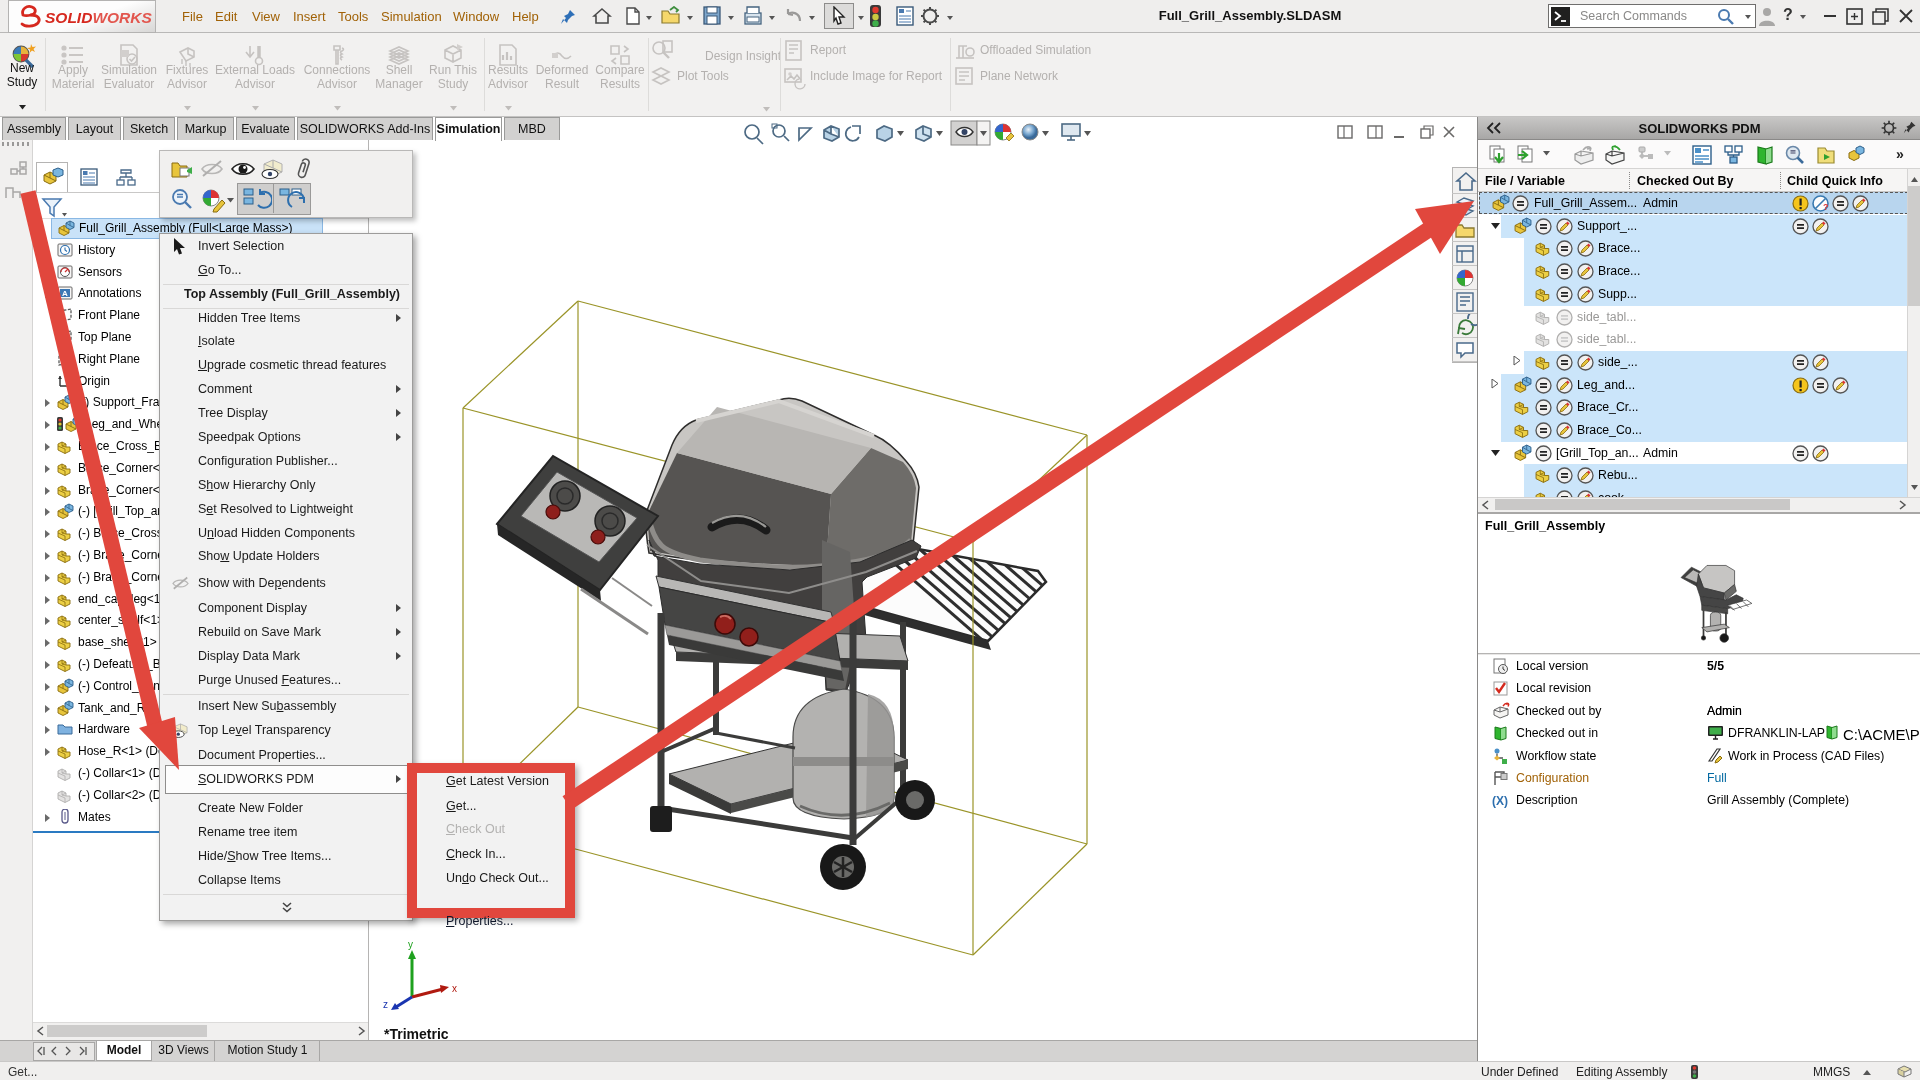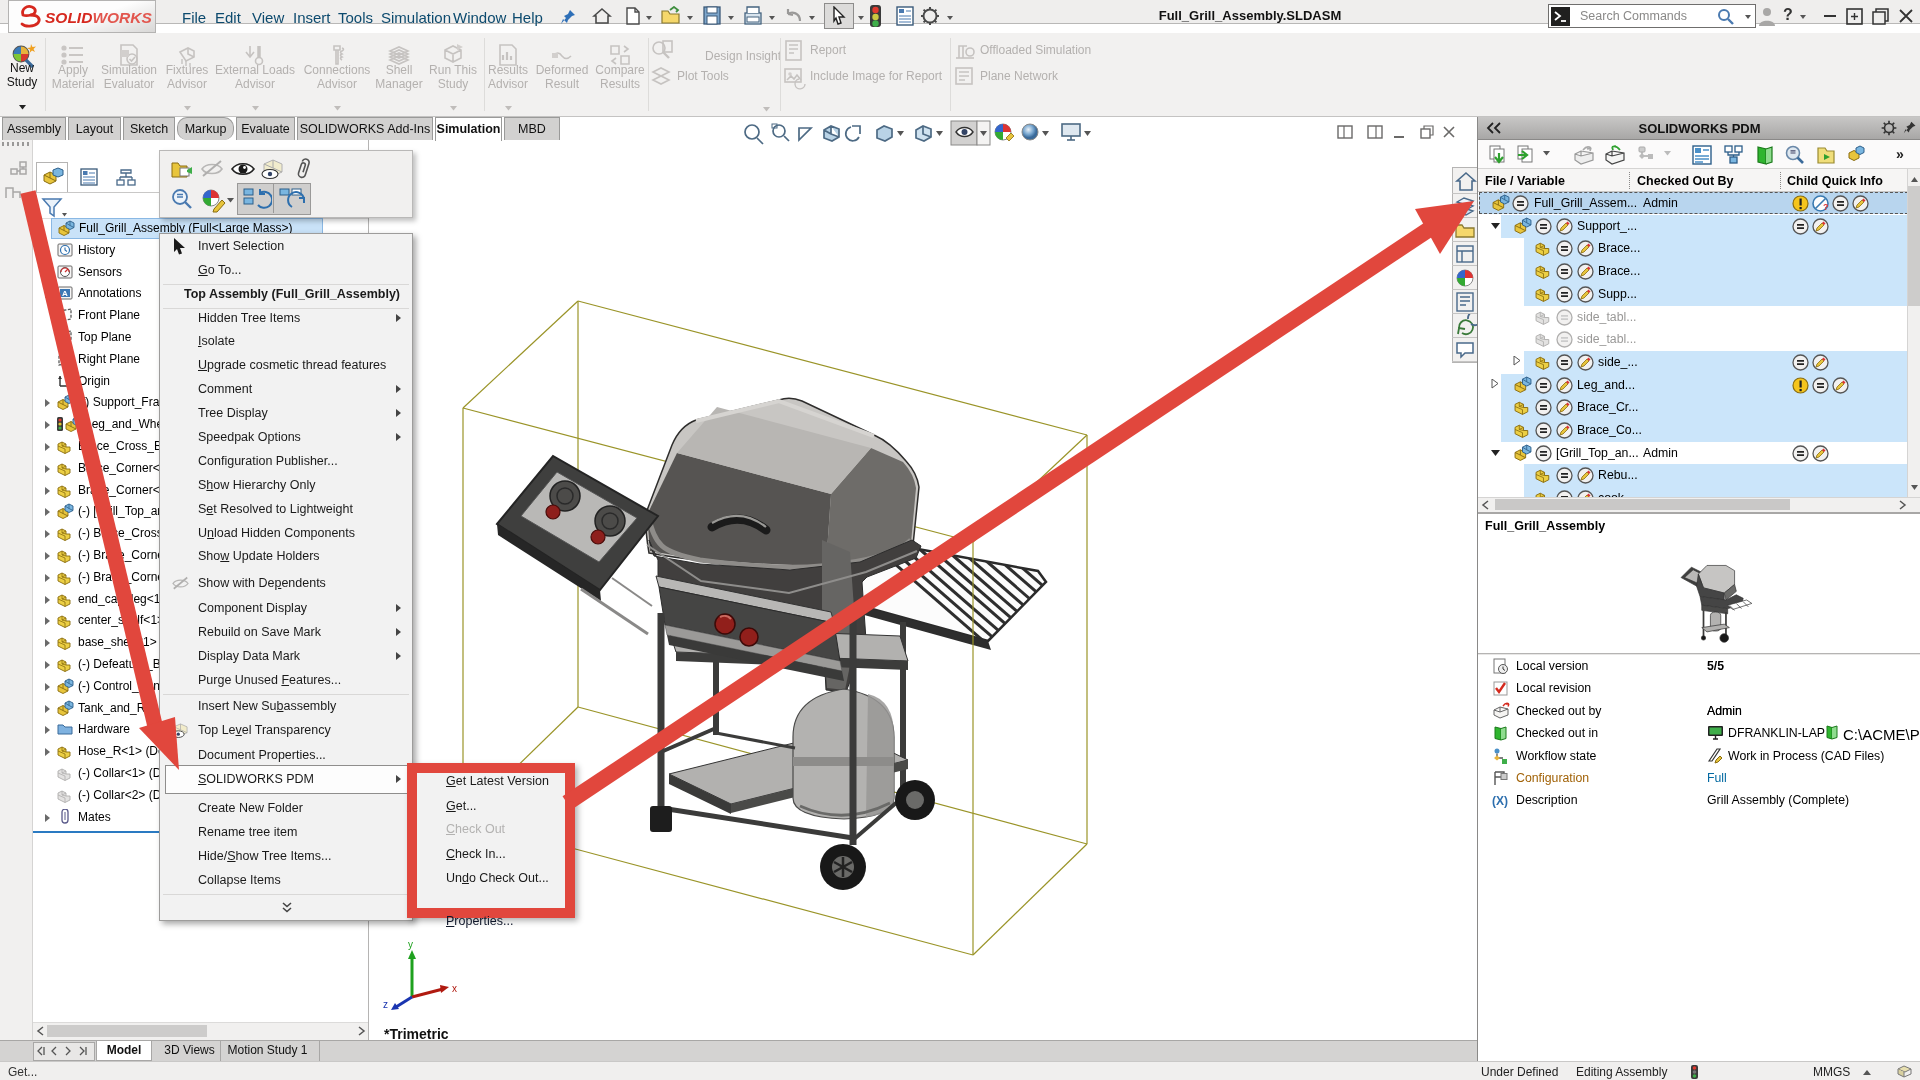--- a/index.html
+++ b/index.html
@@ -1,18 +1,18 @@
 <!DOCTYPE html>
 <html><head><meta charset="utf-8">
 <style>
 * { margin:0; padding:0; box-sizing:border-box; }
 html,body { width:1920px; height:1080px; overflow:hidden; font-family:"Liberation Sans",sans-serif; background:#fff; }
 .abs { position:absolute; }
-#titlebar { position:absolute; left:0; top:0; width:1920px; height:24px; background:#efeeed; border-bottom:1px solid #b9b8b7; z-index:6; }
-.menu { position:absolute; top:9px; font-size:15px; color:#0c4a6e; }
+#titlebar { position:absolute; left:0; top:0; width:1920px; height:33px; background:#efeeed; border-bottom:1px solid #b9b8b7; z-index:6; }
+.menu { position:absolute; top:9px; font-size:13px; color:#a16207; }
 #ribbon { position:absolute; left:0; top:33px; width:1920px; height:83px; background:#f2f1f0; z-index:6; }
 .rlbl { position:absolute; font-size:12px; color:#b4b1af; text-align:center; white-space:nowrap; }
 .rlbl.en { color:#111; }
 .rsep { position:absolute; top:5px; height:73px; width:1px; background:#dddcda; }
 #tabrow { position:absolute; left:0; top:116px; width:1477px; height:24px; background:transparent; z-index:6; }
 .tab { position:absolute; top:1px; height:23px; background:#d2d1d0; border:1px solid #9a9a99; border-bottom:none; font-size:12.5px; color:#111; text-align:center; line-height:22px; }
 .tab.active { background:#fff; font-weight:bold; height:24px; }
 #leftstrip { position:absolute; left:0; top:140px; width:33px; height:900px; background:#f1f0ef; border-right:1px solid #d5d4d3; z-index:3; }
 #treepanel { position:absolute; left:33px; top:140px; width:336px; height:900px; background:#fff; border-right:1px solid #b5b4b3; z-index:3; overflow:hidden; }
 .trow { position:absolute; left:0; width:336px; height:22px; font-size:12px; color:#000; white-space:nowrap; }
@@ -288,21 +288,21 @@
       <rect x="4" y="4" width="16" height="16" fill="none" stroke="#c6c3c1" stroke-width="1.6"></rect>
       <path d="M7,8 L17,8 M7,12 L17,12 M7,16 L13,16" stroke="#c6c3c1" stroke-width="1.4"></path>
     </svg>
     <div class="rlbl" style="left:980px;top:36px;">Plane Network</div>
 </div>
 <div id="tabrow">
 <div class="abs" style="left:0;top:0;width:1920px;height:1px;background:#c4c3c2;"></div>
 <div class="tab" style="left:2px;width:64px;">Assembly</div>
 <div class="tab" style="left:68px;width:53px;">Layout</div>
 <div class="tab" style="left:123px;width:52px;">Sketch</div>
-<div class="tab" style="left:177px;width:57px;border-radius:10px;">Markup</div>
+<div class="tab" style="left:177px;width:57px;">Markup</div>
 <div class="tab" style="left:236px;width:59px;">Evaluate</div>
 <div class="tab" style="left:297px;width:136px;">SOLIDWORKS Add-Ins</div>
 <div class="tab active" style="left:435px;width:67px;">Simulation</div>
 <div class="tab" style="left:504px;width:56px;">MBD</div>
 </div>
 <div id="leftstrip">
 <div class="abs" style="left:2px;top:2px;width:28px;height:4px;background:repeating-linear-gradient(90deg,#9a9998 0 2px,transparent 2px 5px);"></div>
 <svg class="abs" style="left:8px;top:20px;" width="22" height="22" viewBox="0 0 22 22">
       <g fill="none" stroke="#a8a7a6" stroke-width="1.5">
         <rect x="12" y="2" width="6" height="5"></rect>
@@ -730,21 +730,21 @@
 <div class="abs" style="left:33px;top:1px;width:62px;height:19px;background:#e8e7e6;border:1px solid #a8a7a6;"></div>
 <svg class="abs" style="left:36px;top:5px;" width="58" height="11" viewBox="0 0 58 11">
       <g stroke="#555" stroke-width="1.3" fill="none">
         <path d="M6,1 L2,5 L6,9 M8,1 L8,9"></path>
         <path d="M20,1 L16,5 L20,9"></path>
         <path d="M30,1 L34,5 L30,9"></path>
         <path d="M44,1 L48,5 L44,9 M50,1 L50,9"></path>
       </g>
     </svg>
 <div class="mtab" style="left:96px;width:56px;background:#fff;font-weight:bold;border:1px solid #a8a7a6;border-top:none;">Model</div>
-<div class="mtab" style="left:159px;width:62px;">3D Views</div>
+<div class="mtab" style="left:153px;width:62px;">3D Views</div>
 <div class="mtab" style="left:216px;width:104px;">Motion Study 1</div>
 </div>
 <div id="statusbar">
 <div class="abs" style="left:8px;top:3px;">Get...</div>
 <div class="abs" style="left:1481px;top:3px;color:#222;">Under Defined</div>
 <div class="abs" style="left:1576px;top:3px;color:#222;">Editing Assembly</div>
 <svg class="abs" style="left:1690px;top:2px;" width="9" height="16" viewBox="0 0 9 16">
       <rect x="1" y="1" width="7" height="14" rx="2" fill="#3a3a3a"></rect>
       <circle cx="4.5" cy="4" r="1.8" fill="#e03a2f"></circle>
       <circle cx="4.5" cy="8" r="1.8" fill="#777"></circle>

